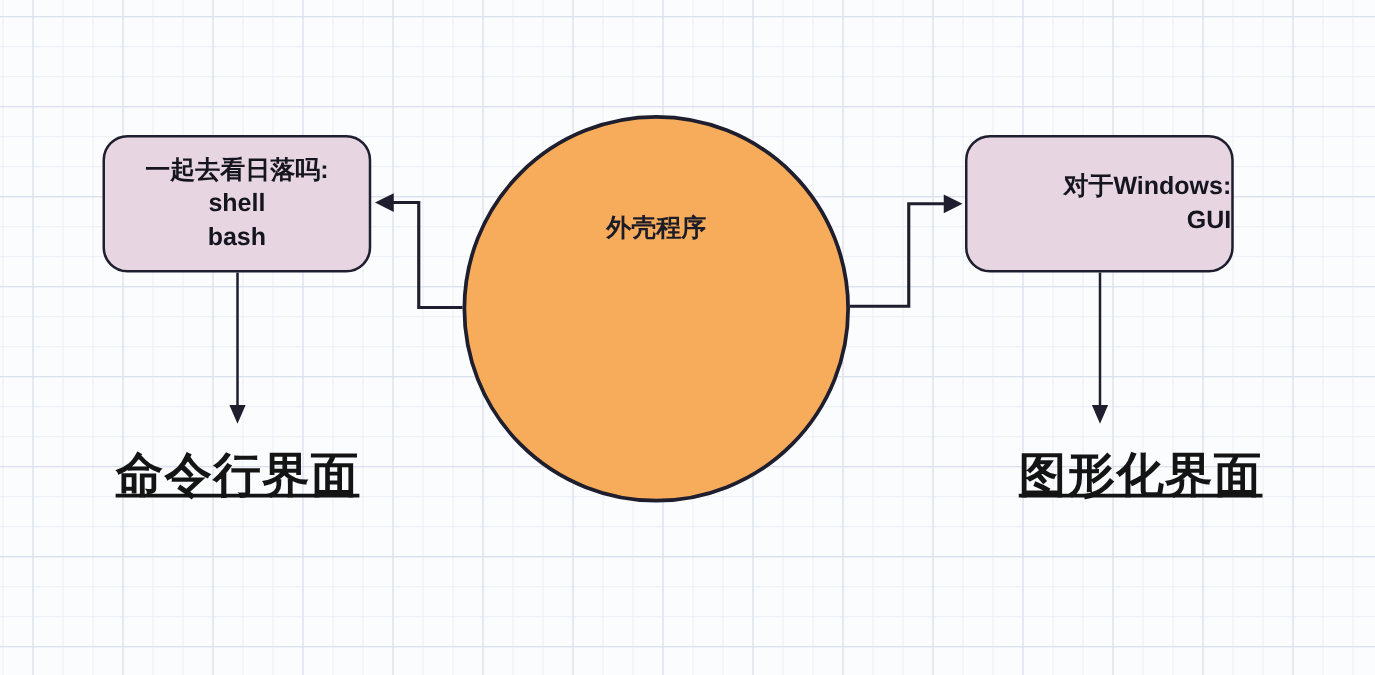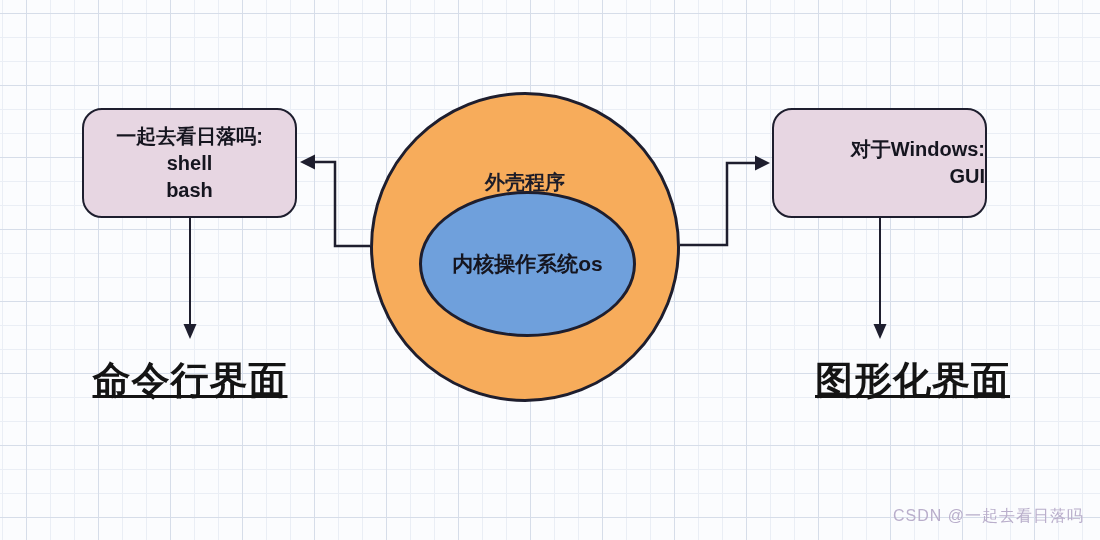--- a/index.html
+++ b/index.html
@@ -101,23 +101,20 @@
   }
 </style>
 </head>
 <body>
 
 <div class="canvas">
 
   <div class="shell-circle"></div>
   <div class="shell-label">外壳程序</div>
 
-  <div class="kernel-ellipse">
-    <span>内核操作系统os</span>
-  </div>
 
   <div class="side-box box-linux">
     <div>一起去看日落吗:</div>
     <div>shell</div>
     <div>bash</div>
   </div>
 
   <div class="side-box box-windows">
     <div>对于Windows:</div>
     <div>GUI</div>
@@ -142,15 +139,14 @@
 
     <g>
       <path d="M880 218 L880 326" fill="none" stroke="#1E1E2E" stroke-width="2"></path>
       <polygon points="880,339 873.5,324 886.5,324" fill="#1E1E2E"></polygon>
     </g>
   </svg>
 
   <div class="big-label label-cli">命令行界面</div>
   <div class="big-label label-gui">图形化界面</div>
 
-  <div class="watermark">CSDN @一起去看日落吗</div>
 
 </div>
 
 </body></html>

